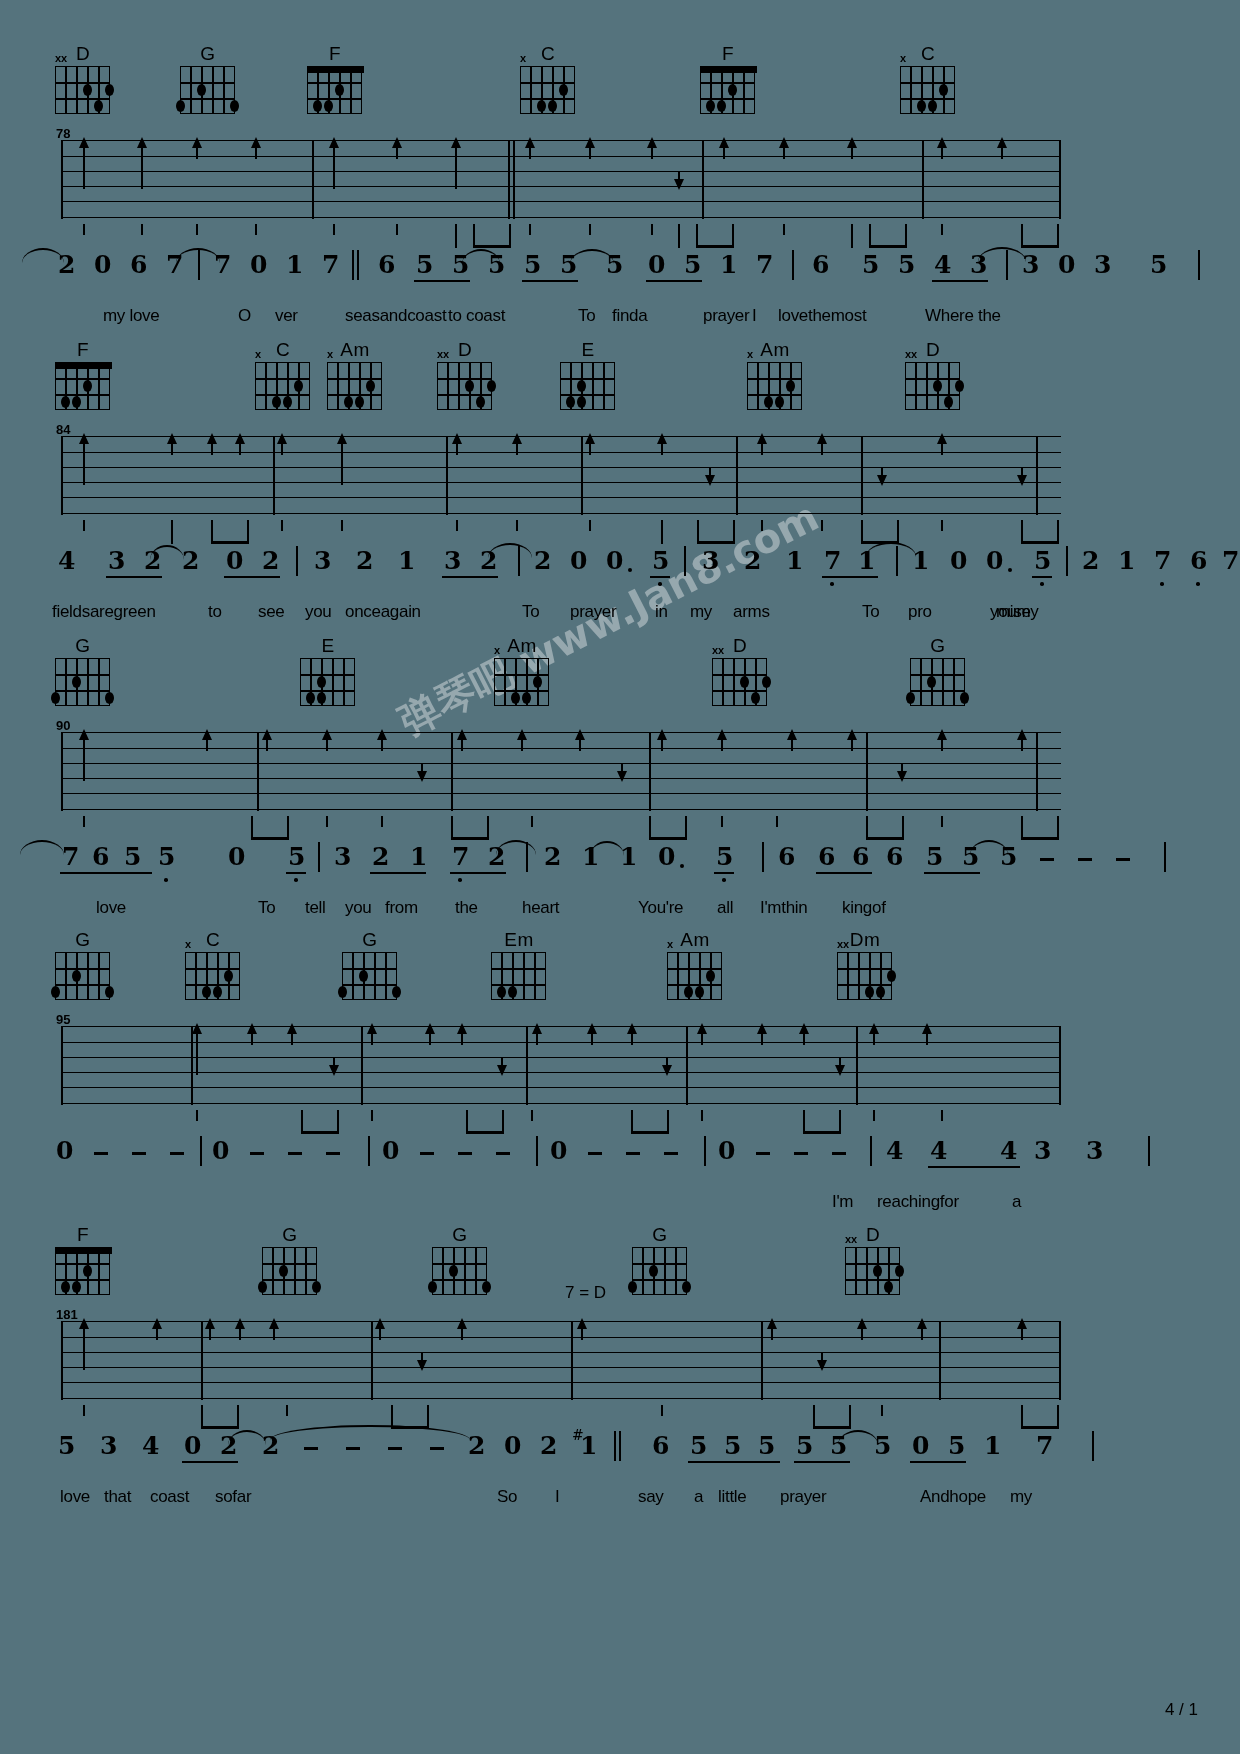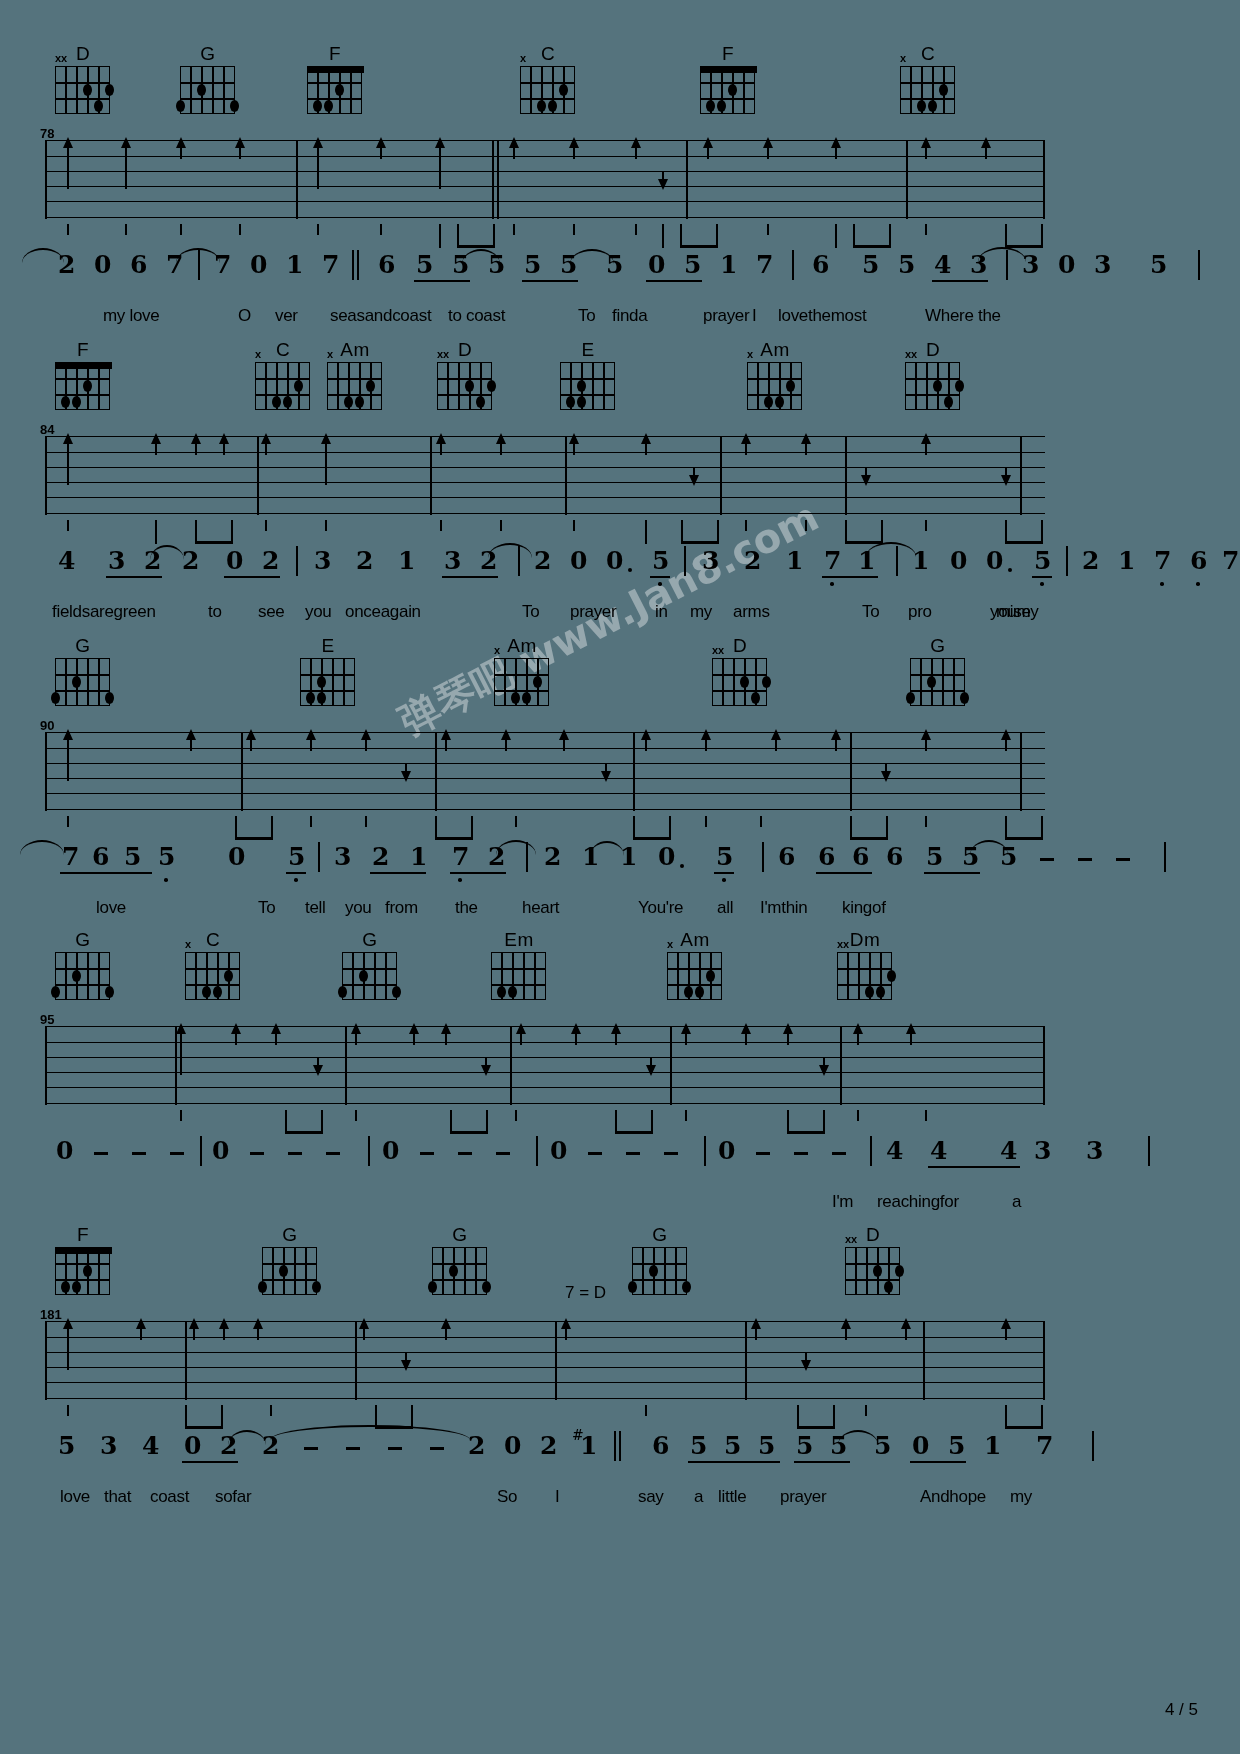--- a/index.html
+++ b/index.html
@@ -38,21 +38,21 @@
   .hl{left:0;height:1.6px;width:100%;}
   .barre{
     position:absolute;top:-1px;left:-1px;width:57px;height:7px;background:#000;
   }
   .dot{
     position:absolute;width:9px;height:12px;background:#000;
     border-radius:50%;
   }
 
   
-  .staffwrap{position:relative;height:118px;}
+  .staffwrap{position:relative;height:118px;margin-left:16px;}
   .barnum{
     position:absolute;font-size:13px;font-weight:bold;
     font-family:"Liberation Sans",sans-serif;
   }
   .staff{
     position:absolute;left:45px;width:1000px;height:78px;
     border-top:1.7px solid #000;border-bottom:1.7px solid #000;
     box-sizing:border-box;
   }
   .staff .line{position:absolute;left:0;width:100%;height:1.4px;background:#000;}
@@ -343,21 +343,21 @@
       <span class="num" style="left:1058px">0</span>
       <span class="num" style="left:1094px">3</span>
       <span class="num" style="left:1150px">5</span>
       <span class="nbar" style="left:1198px"></span>
     </div>
 
     <div class="lyrics" style="margin-top:8px">
       <span class="ly" style="left:103px">my love</span>
       <span class="ly" style="left:238px">O</span>
       <span class="ly" style="left:275px">ver</span>
-      <span class="ly" style="left:330px">seasandcoast</span>
+      <span class="ly" style="left:345px">seasandcoast</span>
       <span class="ly" style="left:448px">to coast</span>
       <span class="ly" style="left:578px">To</span>
       <span class="ly" style="left:612px">finda</span>
       <span class="ly" style="left:703px">prayer</span>
       <span class="ly" style="left:752px">I</span>
       <span class="ly" style="left:778px">lovethemost</span>
       <span class="ly" style="left:925px">Where the</span>
     </div>
   </div>
 
@@ -1278,15 +1278,15 @@
       <span class="ly" style="left:555px">I</span>
       <span class="ly" style="left:638px">say</span>
       <span class="ly" style="left:694px">a</span>
       <span class="ly" style="left:718px">little</span>
       <span class="ly" style="left:780px">prayer</span>
       <span class="ly" style="left:920px">Andhope</span>
       <span class="ly" style="left:1010px">my</span>
     </div>
   </div>
 
-  <div class="pagenum">4 / 5</div>
+  <div class="pagenum">4 / 1</div>
 
 </div>
 
 </body></html>

